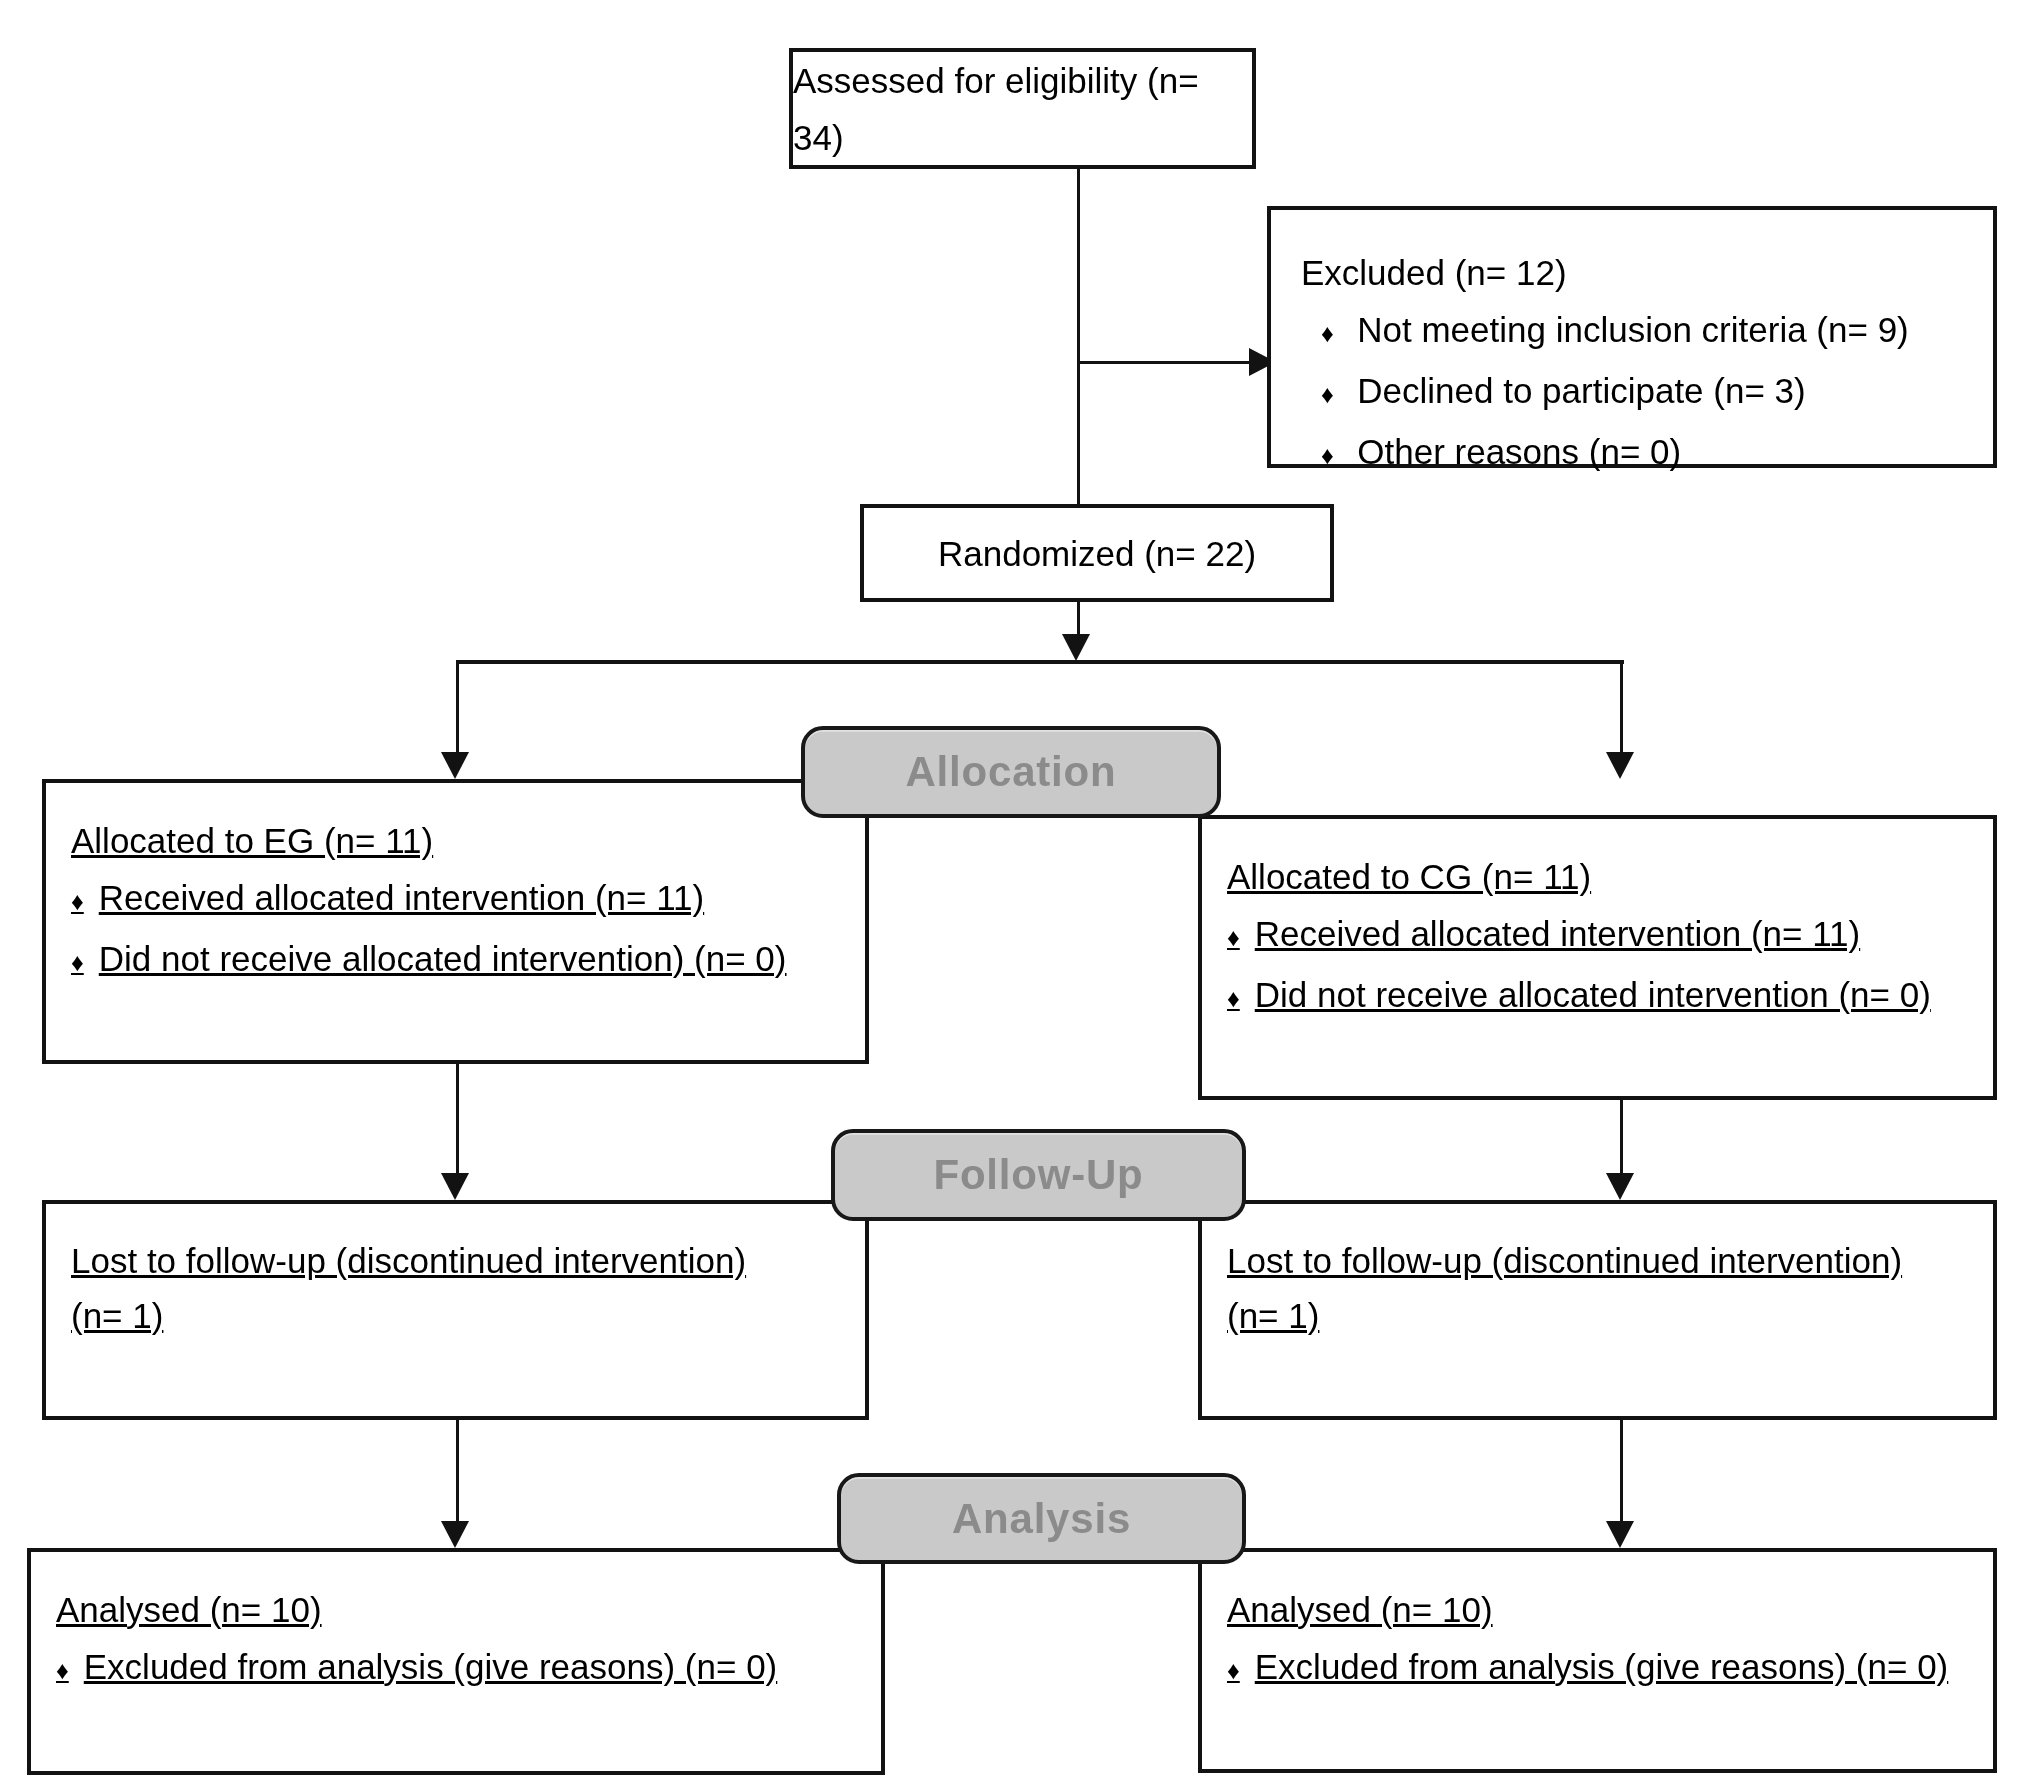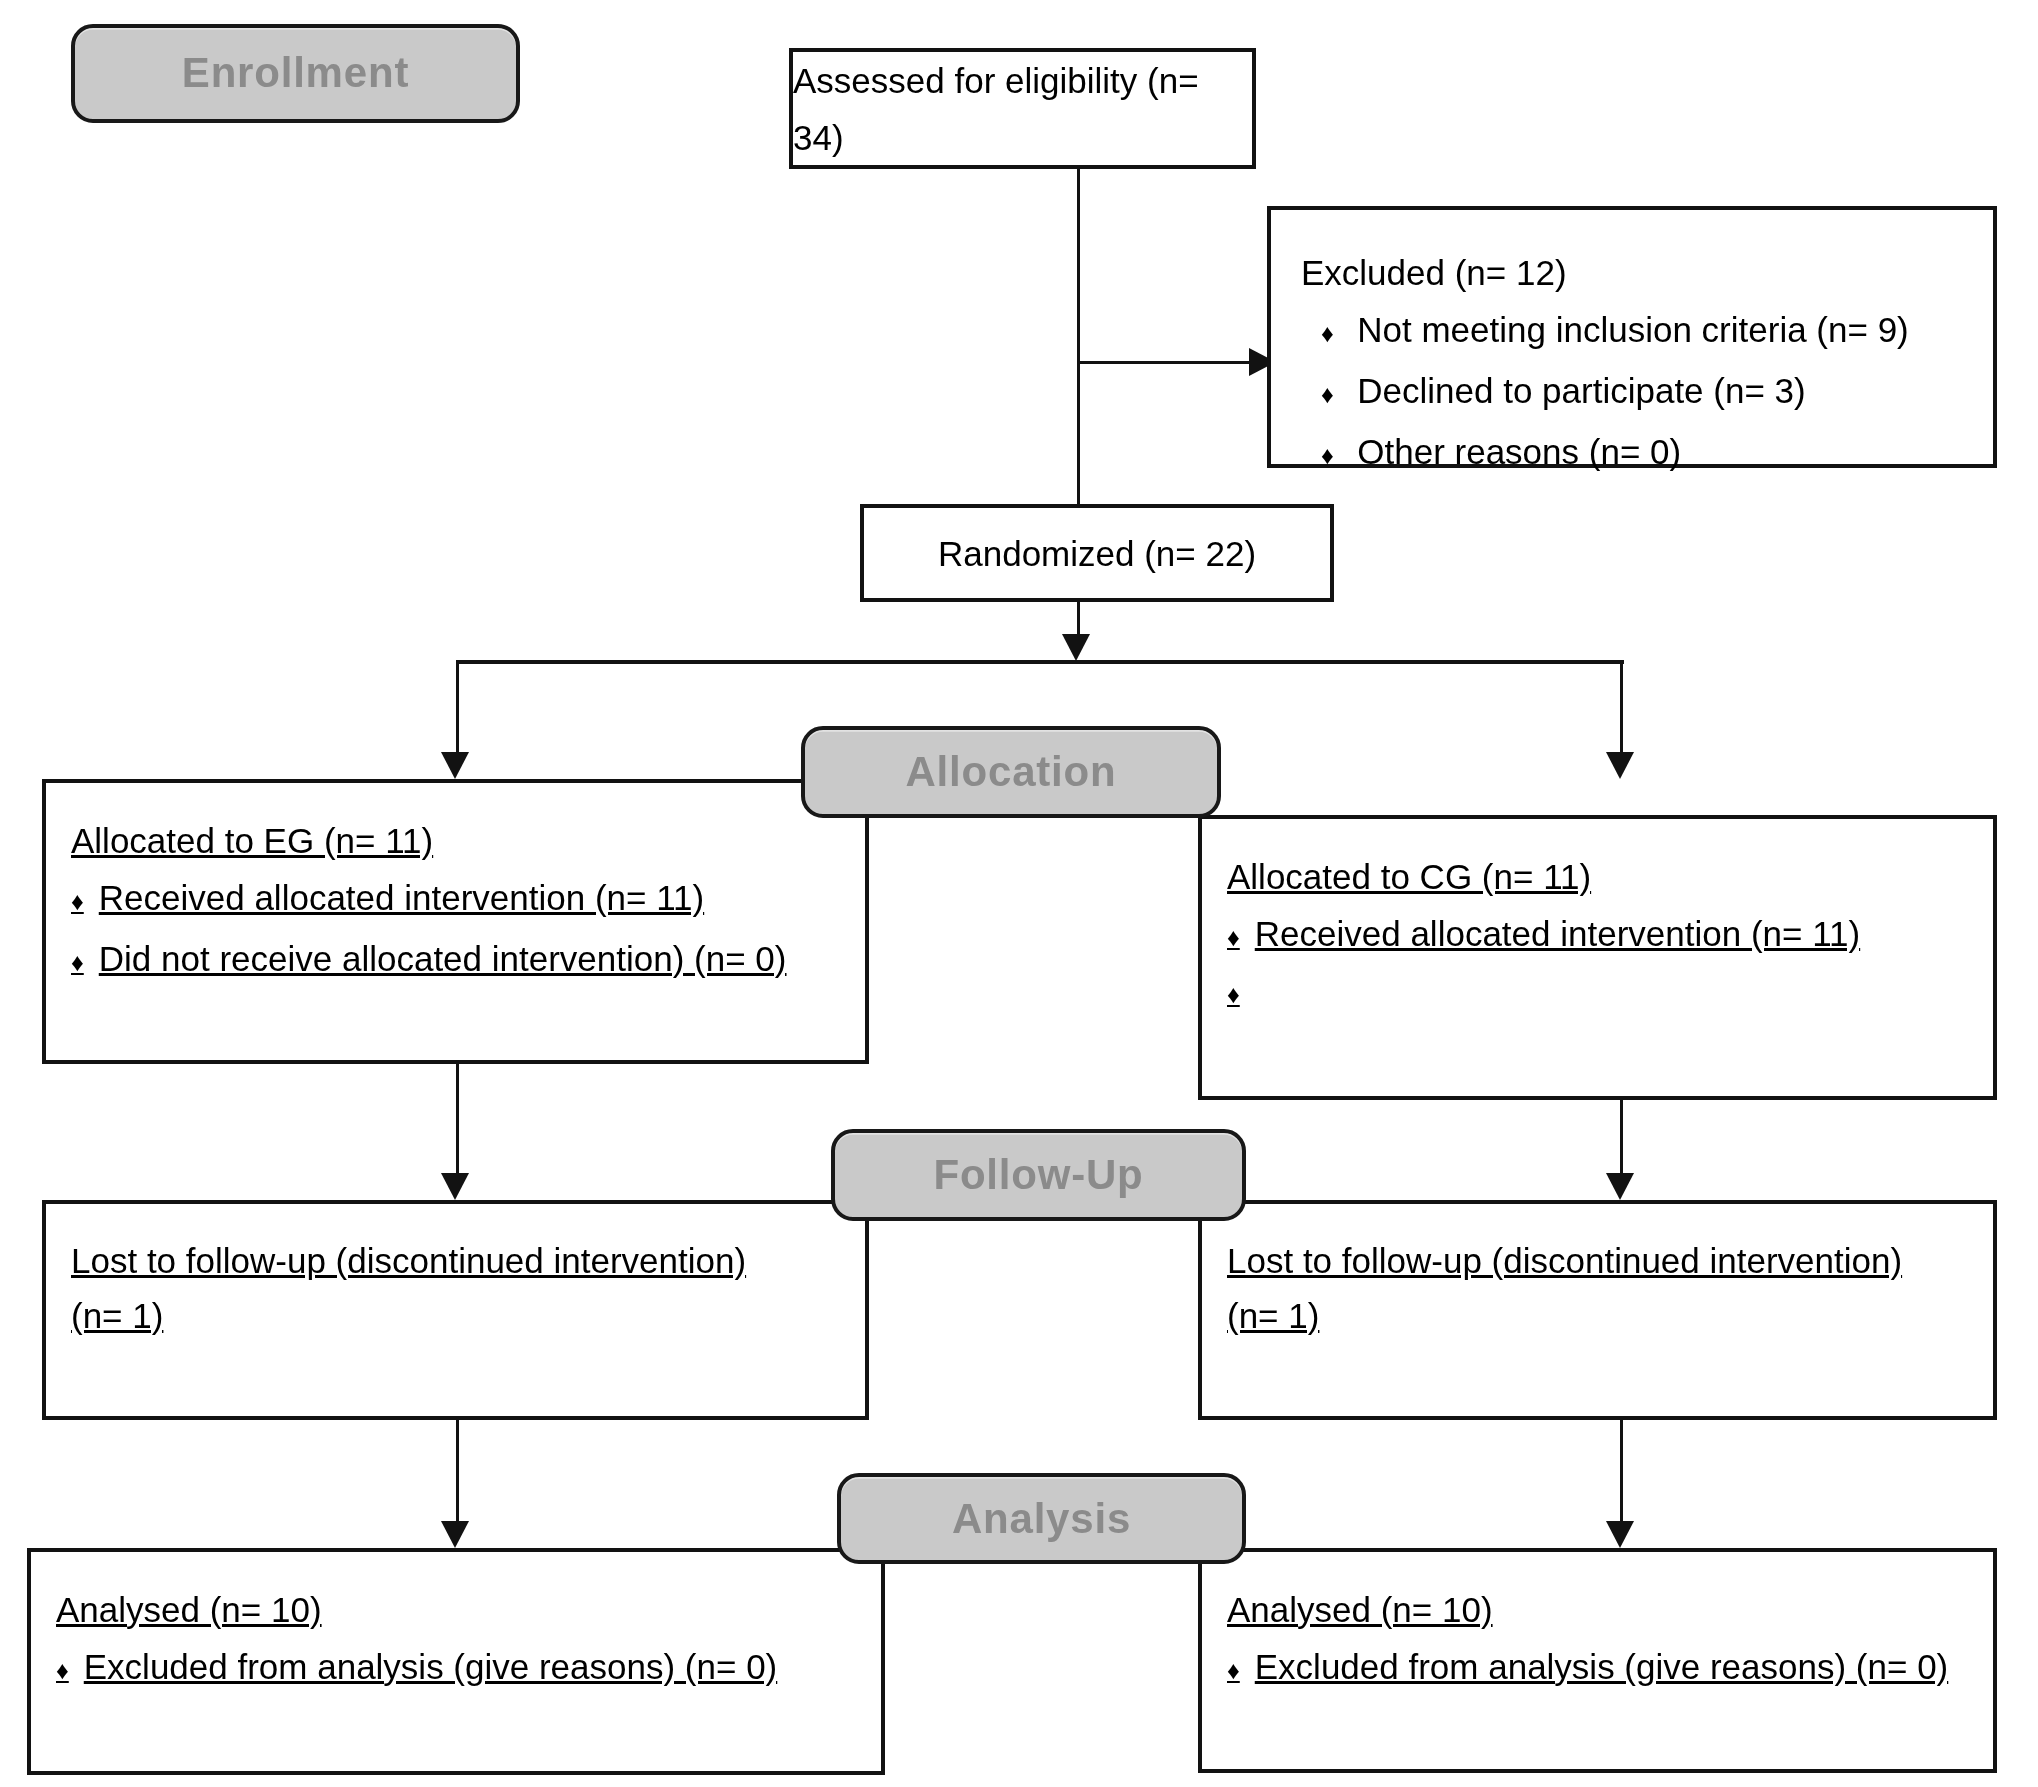--- a/index.html
+++ b/index.html
@@ -90,23 +90,20 @@
 
   <div class="vline" style="left:1620px; top:1064px; height:109px"></div>
   <div class="arrow-down" style="left:1606px; top:1173px"></div>
 
   <div class="vline" style="left:456px; top:1420px; height:102px"></div>
   <div class="arrow-down" style="left:441px; top:1521px"></div>
 
   <div class="vline" style="left:1620px; top:1420px; height:102px"></div>
   <div class="arrow-down" style="left:1606px; top:1521px"></div>
 
-  <div class="stage" style="left:71px; top:23.5px; width:449px; height:99px">
-    <span>Enrollment</span>
-  </div>
 
   <div class="stage" style="left:801px; top:726px; width:420px; height:92px">
     <span>Allocation</span>
   </div>
 
   <div class="stage" style="left:837px; top:1473px; width:409px; height:91px">
     <span>Analysis</span>
   </div>
 
   <div class="stage" style="left:831px; top:1129px; width:415px; height:92px">
@@ -150,20 +147,21 @@
   </div>
 
   <div class="box pad" style="left:1198px; top:815px; width:799px; height:285px">
     <div>Allocated to CG (n= 11)</div>
     <div class="bullet">
       <span class="diamond">♦</span>
       <span>Received allocated intervention (n= 11)</span>
     </div>
     <div class="bullet">
       <span class="diamond">♦</span>
+      <span>Did not receive allocated intervention (n= 0)</span>
     </div>
   </div>
 
   <div class="box pad" style="left:42px; top:1200px; width:827px; height:220px">
     <div class="fu-line">Lost to follow-up (discontinued intervention)</div>
     <div class="fu-line">(n= 1)</div>
   </div>
 
   <div class="box pad" style="left:1198px; top:1200px; width:799px; height:220px">
     <div class="fu-line">Lost to follow-up (discontinued intervention)</div>

